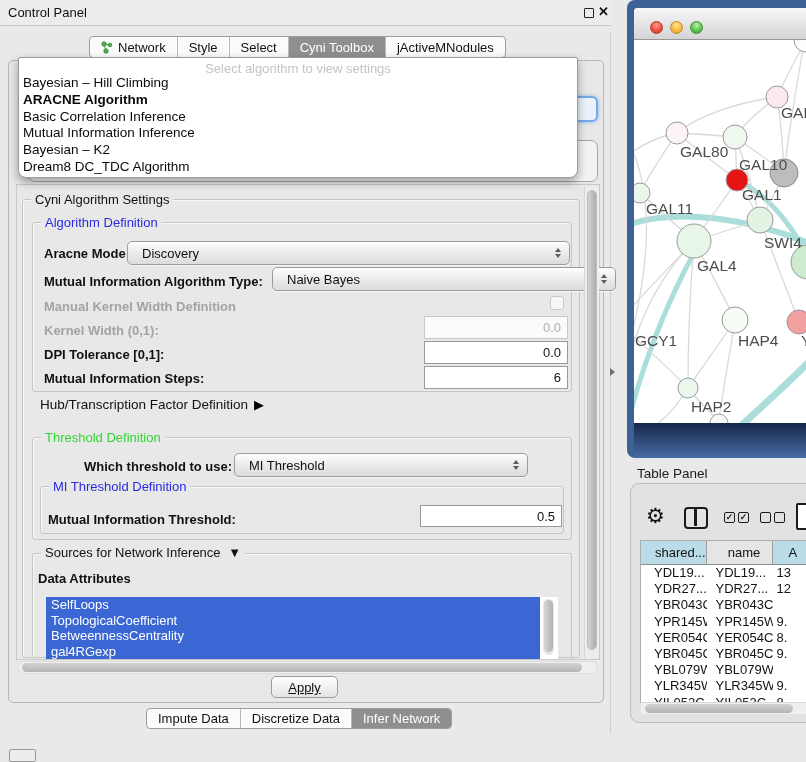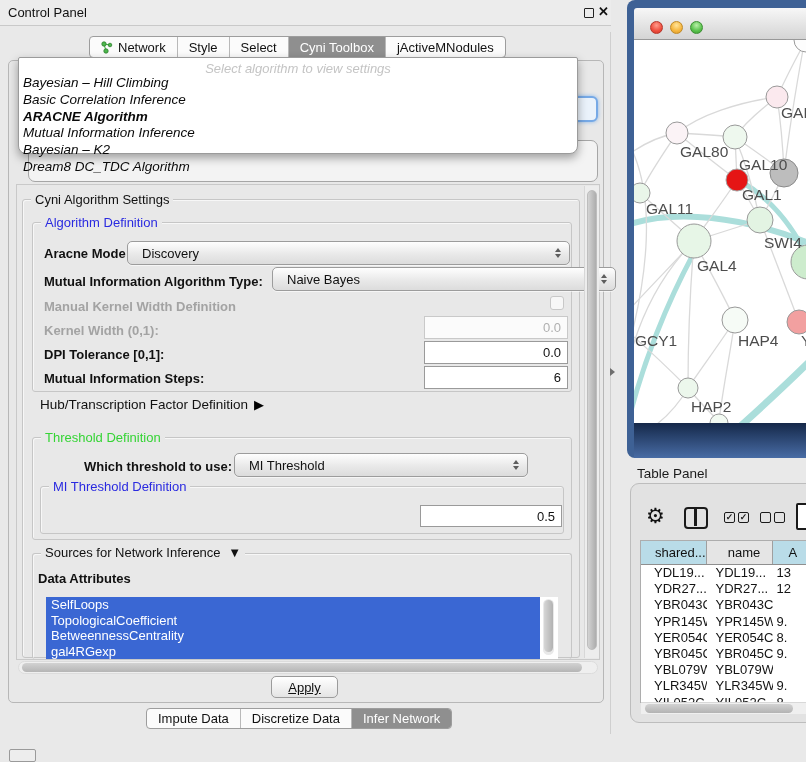--- a/index.html
+++ b/index.html
@@ -27,23 +27,23 @@
 
   
   .segbar { position:absolute; display:flex; height:22px; border:1px solid #9d9d9d;
     border-radius:4px; background:#fbfbfb; overflow:hidden; }
   .seg { padding:0 11px; display:flex; align-items:center; gap:5px; font-size:13px;
     border-right:1px solid #b9b9b9; white-space:nowrap; color:#111; }
   .seg:last-child { border-right:none; }
   .seg.sel { background:#8f8f8f; color:#fff; }
 
   
-  .dd { position:absolute; left:18px; top:57px; width:560px; height:97px;
+  .dd { position:absolute; left:18px; top:57px; width:560px; height:121px;
     background:#fff; border:1px solid #9b9b9b; border-radius:2px 2px 8px 8px;
-    box-shadow:0 4px 10px rgba(0,0,0,.35); z-index:50;font-style:italic; }
+    box-shadow:0 4px 10px rgba(0,0,0,.35); z-index:50; }
   .dd-ph { text-align:center; color:#c4c4c4; padding-top:3px; height:17px; font-size:13px; }
   .dd-item { padding:0 4px; line-height:16.8px; font-size:13.5px; color:#0a0a0a; white-space:nowrap; }
   .dd-item.bold { font-weight:bold; }
 
   
   .frag-combo { position:absolute; left:556px; top:96px; width:42px; height:26px;
     border:2px solid #76a9e6; border-radius:6px; background:#eaf2fb;
     box-shadow:0 0 4px #8ab6ea; z-index:10; }
   .frag-box { position:absolute; left:28px; top:140px; width:570px; height:42px;
     border:1px solid #a6a6a6; border-radius:7px; background:#f3f3f3; z-index:9; }
@@ -204,22 +204,22 @@
   </div>
 
   <div class="cp-body"></div>
 
   <div class="frag-combo"></div>
   <div class="frag-box"></div>
 
   <div class="dd">
     <div class="dd-ph">Select algorithm to view settings</div>
     <div class="dd-item">Bayesian – Hill Climbing</div>
+    <div class="dd-item bold">ARACNE Algorithm</div>
     <div class="dd-item">Basic Correlation Inference</div>
-    <div class="dd-item bold">ARACNE Algorithm</div>
     <div class="dd-item">Mutual Information Inference</div>
     <div class="dd-item">Bayesian – K2</div>
     <div class="dd-item">Dream8 DC_TDC Algorithm</div>
   </div>
 
   <div class="viewport"></div>
 
   <div class="group" style="left:22px; top:199px; width:558px; height:459px;">
     <span class="legend">Cyni Algorithm Settings</span>
   </div>
@@ -271,20 +271,21 @@
     <span class="cv">MI Threshold</span>
     <span class="spins">
         <span class="tri-up"></span>
         <span class="tri-dn"></span>
       </span>
   </div>
 
   <div class="group" style="left:40px; top:486px; width:524px; height:48px;">
     <span class="legend blue">MI Threshold Definition</span>
   </div>
+  <span class="flabel" style="left:48px; top:512px;">Mutual Information Threshold:</span>
   <div class="field" style="left:420px; top:505px; width:142px; height:22px;">0.5</div>
 
   <div class="group" style="left:32px; top:553px; width:540px; height:106px; border-bottom:none;">
     <span class="legend" style="top:-9px;">
       <span>Sources for Network Inference</span>
       <span style="margin-left:4px;">▼</span>
     </span>
   </div>
   <span class="flabel" style="left:38px; top:571px;">Data Attributes</span>
 

